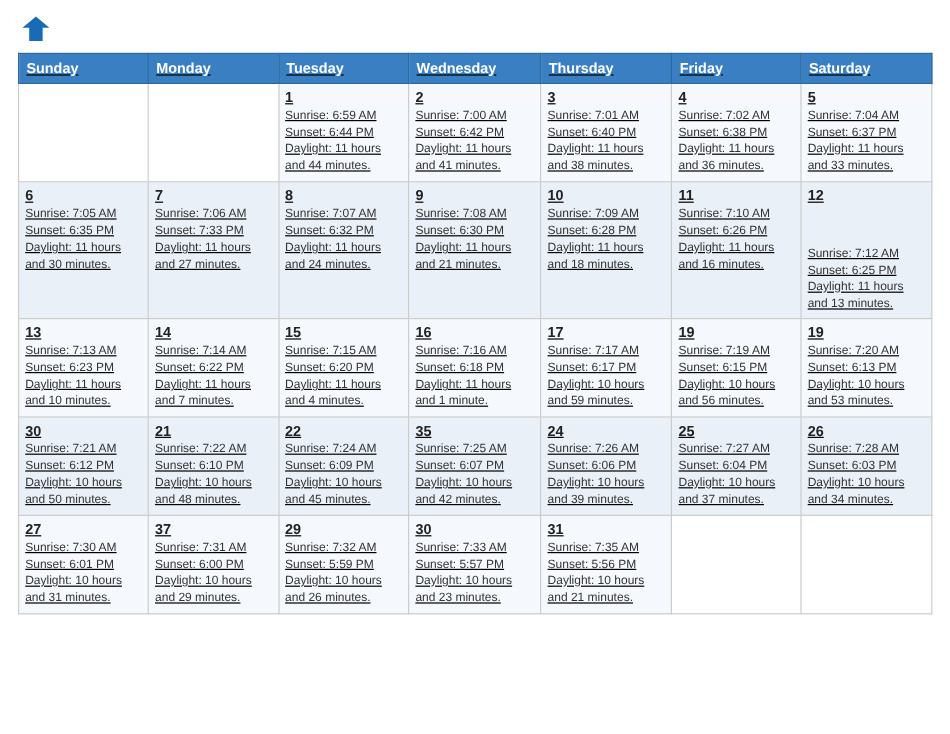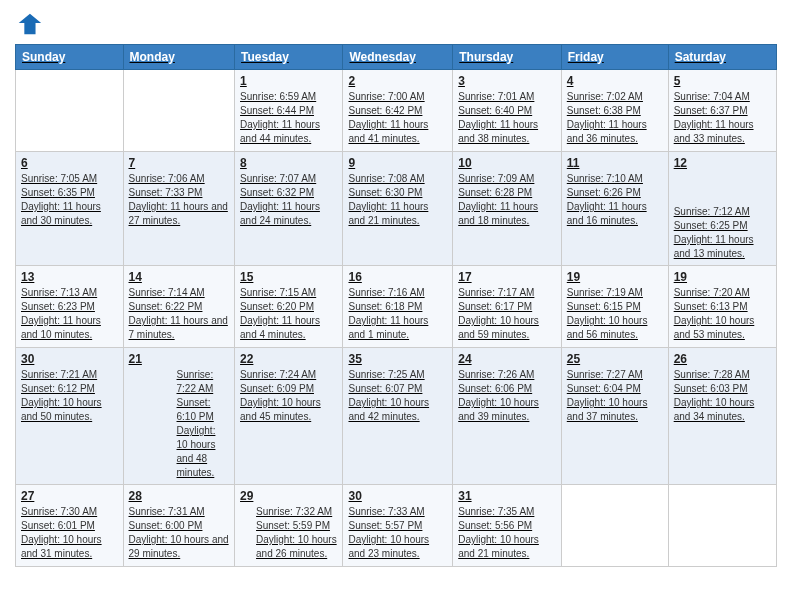--- a/index.html
+++ b/index.html
@@ -256,21 +256,21 @@
         </tr>
         <tr>
           <td>
             <span class="day-number">30</span>
             <div class="day-detail" style="white-space: pre-line;">Sunrise: 7:21 AM
 Sunset: 6:12 PM
 Daylight: 10 hours and 50 minutes.</div>
           </td>
           <td>
             <span class="day-number">21</span>
-            <div class="day-detail" style="white-space: pre-line; margin-left: 48px;">Sunrise: 7:22 AM
+            <div class="day-detail" style="white-space: pre-line;">Sunrise: 7:22 AM
 Sunset: 6:10 PM
 Daylight: 10 hours and 48 minutes.</div>
           </td>
           <td>
             <span class="day-number">22</span>
             <div class="day-detail" style="white-space: pre-line;">Sunrise: 7:24 AM
 Sunset: 6:09 PM
 Daylight: 10 hours and 45 minutes.</div>
           </td>
           <td>
@@ -299,28 +299,28 @@
           </td>
         </tr>
         <tr>
           <td>
             <span class="day-number">27</span>
             <div class="day-detail" style="white-space: pre-line;">Sunrise: 7:30 AM
 Sunset: 6:01 PM
 Daylight: 10 hours and 31 minutes.</div>
           </td>
           <td>
-            <span class="day-number">28</span>
+            <span class="day-number">37</span>
             <div class="day-detail" style="white-space: pre-line;">Sunrise: 7:31 AM
 Sunset: 6:00 PM
 Daylight: 10 hours and 29 minutes.</div>
           </td>
           <td>
             <span class="day-number">29</span>
-            <div class="day-detail" style="white-space: pre-line; margin-left: 16px;">Sunrise: 7:32 AM
+            <div class="day-detail" style="white-space: pre-line;">Sunrise: 7:32 AM
 Sunset: 5:59 PM
 Daylight: 10 hours and 26 minutes.</div>
           </td>
           <td>
             <span class="day-number">30</span>
             <div class="day-detail" style="white-space: pre-line;">Sunrise: 7:33 AM
 Sunset: 5:57 PM
 Daylight: 10 hours and 23 minutes.</div>
           </td>
           <td>

